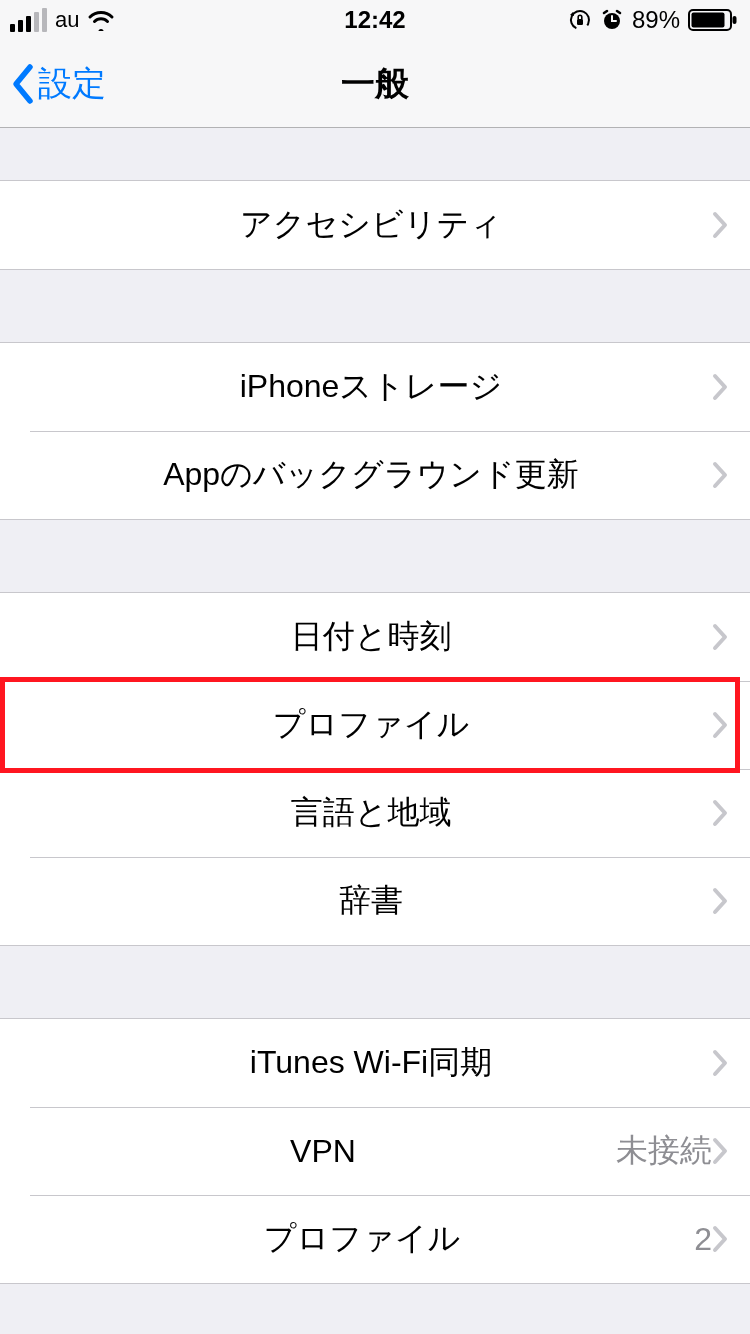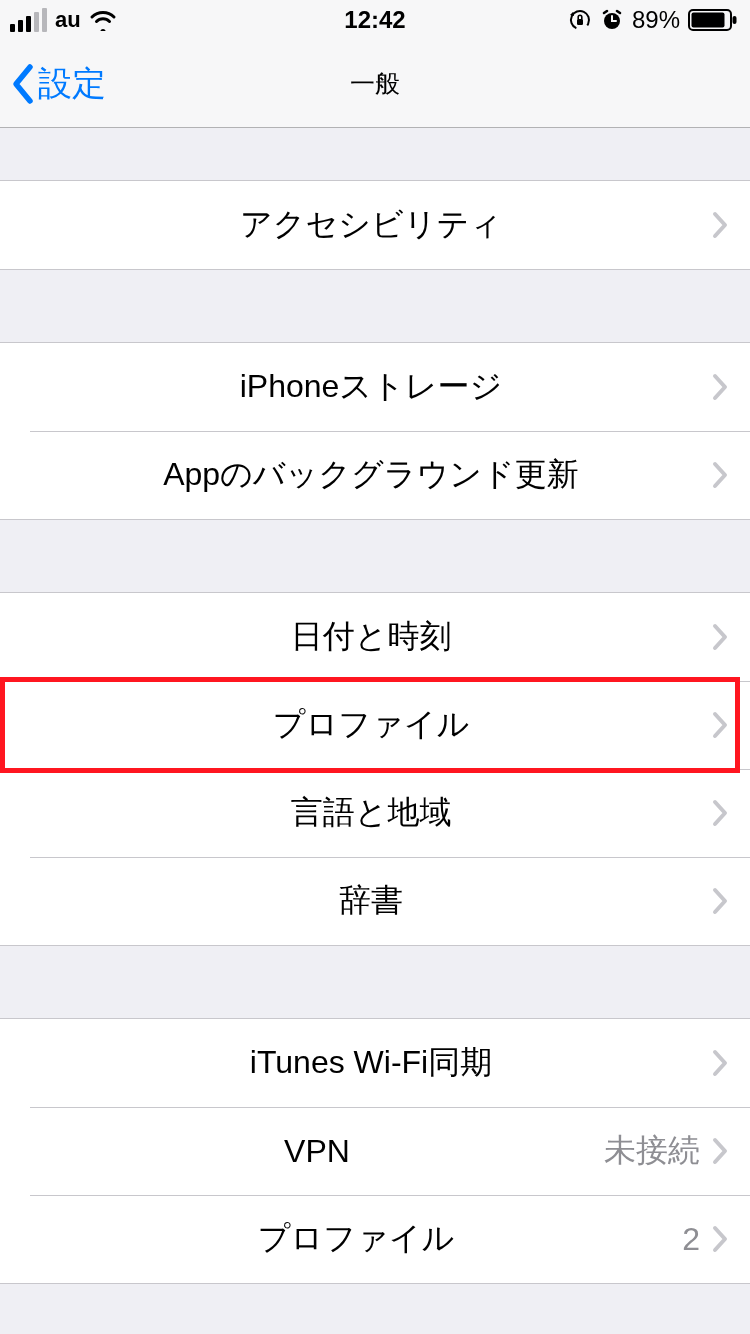--- a/index.html
+++ b/index.html
@@ -28,21 +28,21 @@
   .status-center span { font-weight: 600; }
 
   .signal { display: flex; align-items: flex-end; gap: 3px; }
   .signal .bar { width: 5px; background: #000; border-radius: 1px; }
   .signal .bar.b1 { height: 8px; }
   .signal .bar.b2 { height: 12px; }
   .signal .bar.b3 { height: 16px; }
   .signal .bar.b4 { height: 20px; background: #b7b7bb; }
   .signal .bar.b5 { height: 24px; background: #b7b7bb; }
 
-  .carrier { font-size: 22px; font-weight: 700; }
+  .carrier { font-size: 22px; font-weight: 400; }
 
   .wifi-icon svg { display:block; }
 
   .lock-rot, .alarm-icon { display:flex; }
   .battery-pct { font-weight: 400; font-size: 24px; }
   .battery { display: flex; align-items: center; }
 
   
   .nav-bar {
     position: relative;
@@ -60,22 +60,22 @@
     bottom: 0;
     display: flex;
     align-items: center;
     gap: 4px;
     color: #007aff;
     font-size: 34px;
     text-align: right;
   }
   .nav-back svg { display:block; }
   .nav-title {
-    font-size: 25px;
-    font-weight: 400;
+    font-size: 34px;
+    font-weight: 700;
   }
 
   
   .group-space { height: 48px; }
   .group-space.first { height: 52px; }
 
   
   .group {
     background: #ffffff;
     border-top: 1px solid #c8c7cc;
@@ -94,21 +94,21 @@
   .cell.sep::before {
     content: "";
     position: absolute;
     left: 30px;
     right: 0;
     top: 0;
     height: 1px;
     background: #c8c7cc;
   }
   .cell .label { flex: 1; text-align: center; }
-  .cell .value { color: #8e8e93; font-size: 32px; margin-right: 12px; }
+  .cell .value { color: #8e8e93; font-size: 32px; }
   .cell .chevron svg { display:block; }
   .cell .chevron { color: #c7c7cc; }
 
   
   .highlight {
     position: absolute;
     border: 5px solid #ff1620;
     pointer-events: none;
   }
 </style>

